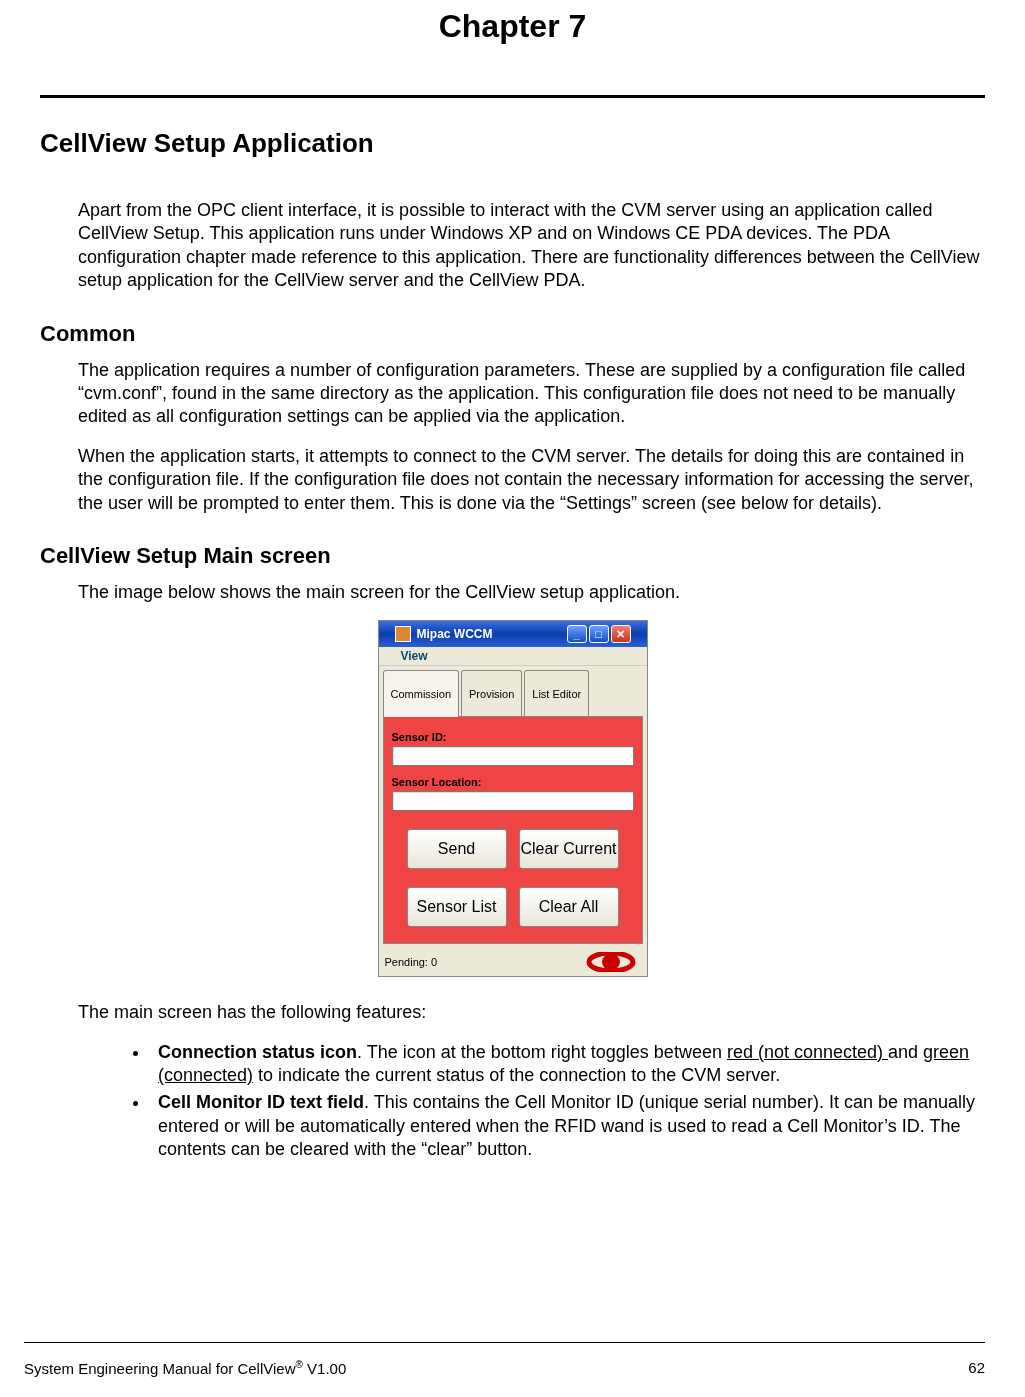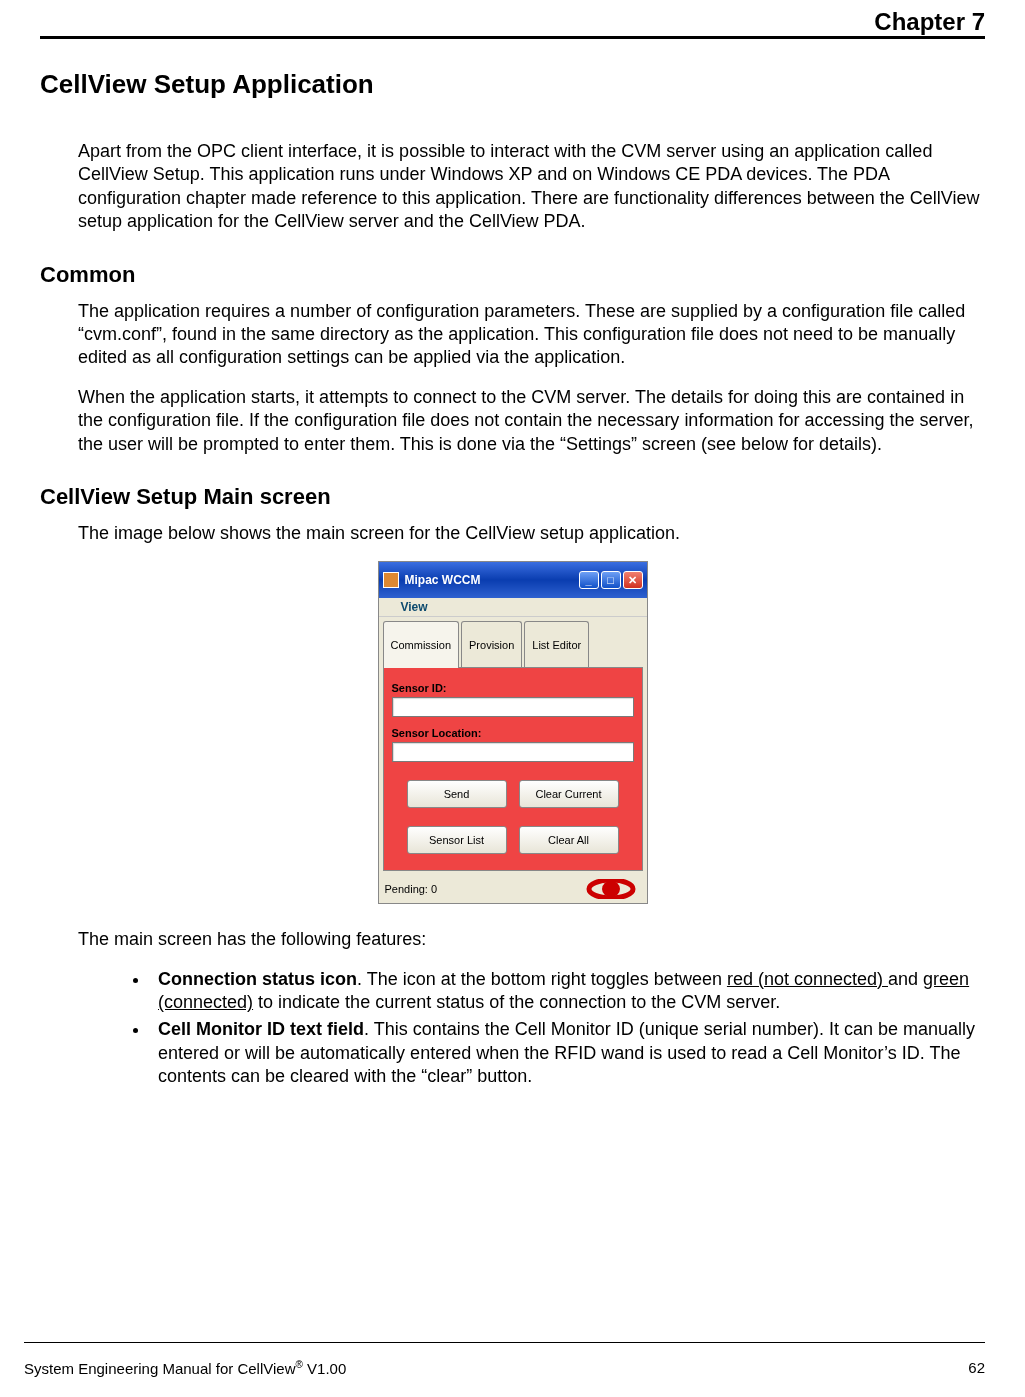--- a/index.html
+++ b/index.html
@@ -6,24 +6,25 @@
   body {
     font-family: Arial, Helvetica, sans-serif;
     background: #fff;
     color: #000;
     width: 1025px;
     height: 1397px;
     position: relative;
     padding: 0 40px;
   }
   .chapter-header {
-    text-align: right;
-    font-size: 24px;
+    text-align: center;
+    font-size: 32px;
     font-weight: bold;
     padding-top: 8px;
+    padding-bottom: 50px;
   }
   .rule {
     border-top: 3px solid #000;
     margin-bottom: 30px;
   }
   .h1 {
     font-size: 26px;
     font-weight: bold;
     margin-bottom: 40px;
   }
@@ -68,24 +69,24 @@
     width: 270px;
     margin: 8px auto 24px auto;
     border: 1px solid #888;
     font-family: Tahoma, Arial, sans-serif;
     font-size: 12px;
     background: #ece9d8;
   }
   .app-titlebar {
     background: linear-gradient(to bottom, #3a6ee0, #0a3db0 50%, #0a3db0 50%, #2e61d0);
     color: #fff;
-    height: 36px;
-    display: flex;
-    align-items: center;
-    padding: 0 4px;
+    height: 26px;
+    display: flex;
+    align-items: center;
+    padding: 0 16px;
     font-weight: bold;
     font-size: 12px;
   }
   .app-titlebar .icon {
     width: 16px; height: 16px;
     background: #d83;
     margin-right: 6px;
     border: 1px solid #fff;
   }
   .app-titlebar .title { flex: 1; }
@@ -156,25 +157,25 @@
   }
   .app-btnrow {
     display: flex;
     gap: 12px;
     justify-content: center;
     margin-top: 18px;
     margin-bottom: 8px;
   }
   .app-btn {
     width: 100px;
-    height: 28px;
+    height: 40px;
     border: 1px solid #888;
     border-radius: 3px;
     background: linear-gradient(to bottom, #fff, #e8e5d8);
-    font-size: 11px;
+    font-size: 16px;
     display: flex;
     align-items: center;
     justify-content: center;
   }
   .app-status {
     display: flex;
     align-items: center;
     justify-content: space-between;
     padding: 4px 6px;
     background: #ece9d8;

